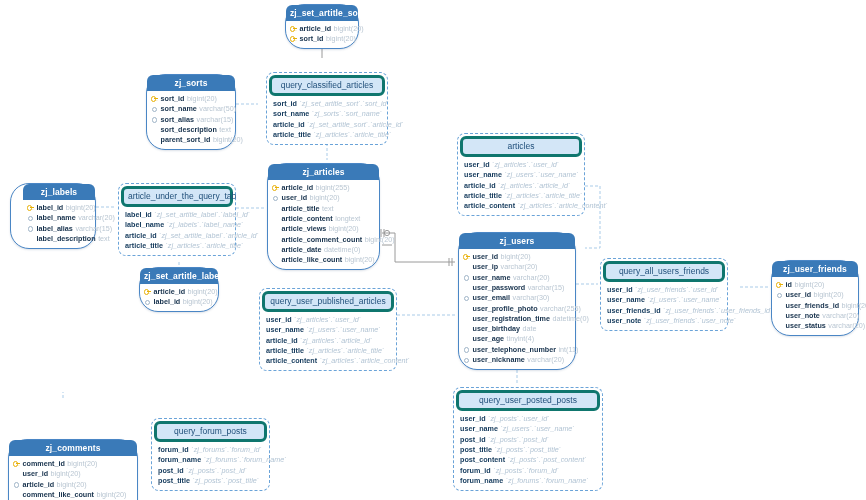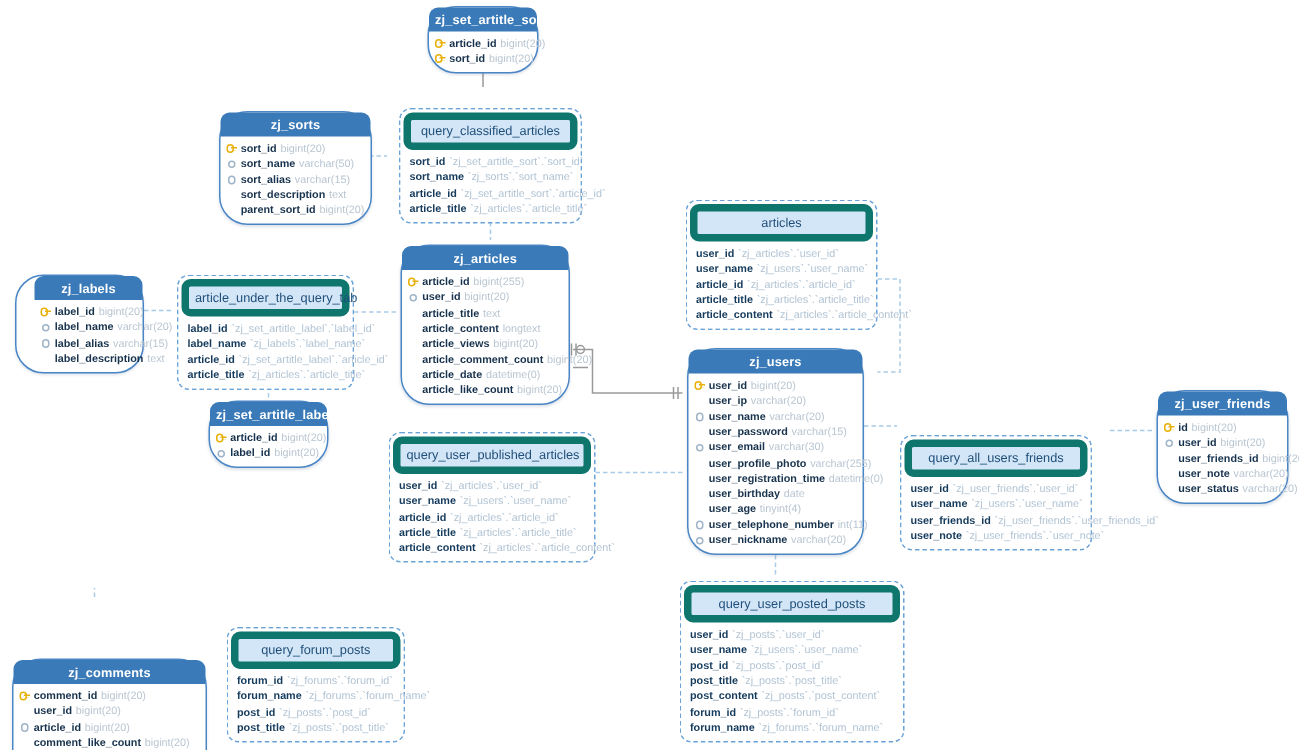--- a/index.html
+++ b/index.html
@@ -26,36 +26,36 @@
     padding:3.5px 4px 3.5px;line-height:1;
   }
   .tbl.solid > .body{padding:3px 4px 4px 4px;}
 
   
   .tbl.view{
     border:1px dashed #6aa3d8;background:#ffffff;
     border-radius:8px;padding:2px;
   }
   .tbl.view > .hdr{
-    background:#d3e6f7;color:#1f4e79;border:5px solid #0f766e;
+    background:#d3e6f7;color:#1f4e79;border:3px solid #0f766e;
     border-radius:6px;text-align:center;
     font-size:8.5px;font-weight:normal;padding:3px 4px;line-height:1;
   }
   .tbl.view > .body{padding:3px 3px 2px 4px;}
 
   
   .row{
     display:flex;align-items:center;gap:2.5px;
     font-size:7.2px;line-height:1;padding:1.55px 0;white-space:nowrap;
   }
   .ic{width:7px;height:7px;flex:0 0 7px;display:block;position:relative;}
   .ic.blank{visibility:hidden;}
   .fname{color:#17324d;font-weight:bold;}
   .ftype{color:#b9c6d2;font-weight:normal;}
-  .vref{color:#b2c4d4;font-weight:normal;}
+  .vref{color:#b2c4d4;font-weight:normal;font-style:italic;}
   .tbl.view .fname{color:#143a5c;}
 
   
   .ic.key::before{
     content:"";position:absolute;left:0;top:1px;width:3.4px;height:3.4px;
     border:1.1px solid #e8b007;border-radius:50%;background:transparent;
   }
   .ic.key::after{
     content:"";position:absolute;left:3.4px;top:2.4px;width:3.6px;height:1.2px;
     background:#e8b007;
@@ -116,21 +116,21 @@
           <span class="fname">article_id</span>
           <span class="ftype">bigint(20)</span>
         </div>
         <div class="row">
           <span class="ic key"></span>
           <span class="fname">sort_id</span>
           <span class="ftype">bigint(20)</span>
         </div>
       </div>
     </div>
-    <div class="tbl solid" style="left: 146px; top: 74px; width: 102px;">
+    <div class="tbl solid" style="left: 146px; top: 74px; width: 90px;">
       <div class="hdr">zj_sorts</div>
       <div class="body">
         <div class="row">
           <span class="ic key"></span>
           <span class="fname">sort_id</span>
           <span class="ftype">bigint(20)</span>
         </div>
         <div class="row">
           <span class="ic idx"></span>
           <span class="fname">sort_name</span>
@@ -343,21 +343,21 @@
           <span class="fname">user_telephone_number</span>
           <span class="ftype">int(11)</span>
         </div>
         <div class="row">
           <span class="ic idx"></span>
           <span class="fname">user_nickname</span>
           <span class="ftype">varchar(20)</span>
         </div>
       </div>
     </div>
-    <div class="tbl view" style="left: 600px; top: 258px; width: 128px; margin-top: 32px;">
+    <div class="tbl view" style="left: 600px; top: 258px; width: 128px;">
       <div class="hdr">query_all_users_friends</div>
       <div class="body">
         <div class="row">
           <span class="fname">user_id</span>
           <span class="vref">`zj_user_friends`.`user_id`</span>
         </div>
         <div class="row">
           <span class="fname">user_name</span>
           <span class="vref">`zj_users`.`user_name`</span>
         </div>

